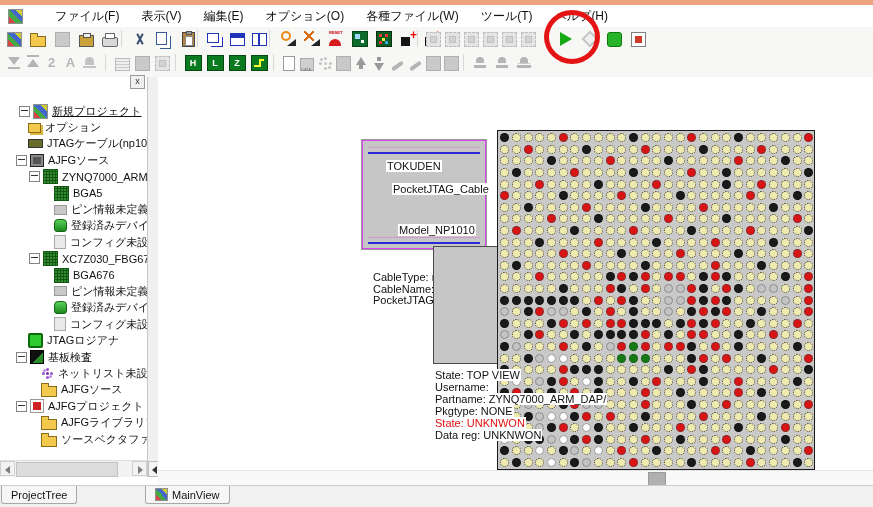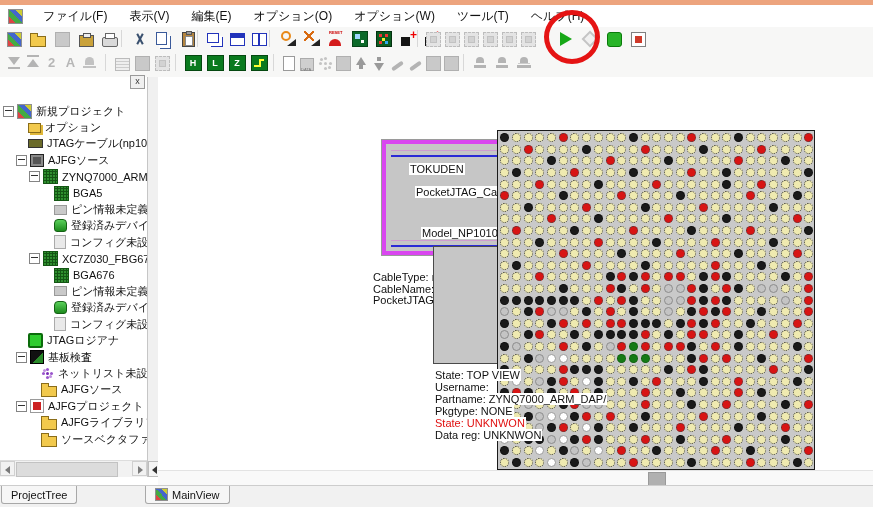--- a/index.html
+++ b/index.html
@@ -3,21 +3,21 @@
 <meta charset="utf-8">
 <style>
   html,body{margin:0;padding:0}
   body{width:873px;height:507px;position:relative;overflow:hidden;background:#fff;
        font-family:"Liberation Sans",sans-serif;color:#111}
   #app{position:absolute;inset:0}
 
   
   #titlestrip{position:absolute;left:0;top:0;width:873px;height:5px;background:#EDA47E}
   #menubar{position:absolute;left:0;top:5px;right:0;height:22px;background:#fff;
-           border-bottom:1px solid #ececec;display:flex;align-items:center;gap:20px;
+           border-bottom:1px solid #ececec;display:flex;align-items:center;gap:32px;
            padding-left:8px;font-size:12px}
   .menu-item{cursor:default;white-space:nowrap}
 
   .tbrow{position:absolute;left:0;right:0;background:#f7f7f6}
   #tb1{top:27px;height:24px;border-bottom:1px solid #ededed}
   #tb2{top:51px;height:26px;border-bottom:1px solid #dcdcdc}
   .tgroup{position:absolute;top:1px;height:22px;display:flex;align-items:center}
   .vsep{position:absolute;top:3px;width:1px;height:17px;background:#d8d8d8}
   .tbtn{width:24px;height:22px;display:flex;align-items:center;justify-content:center;flex:none}
   #status-field{position:absolute;left:553px;top:3px;width:133px;height:17px;background:#fff;
@@ -136,22 +136,22 @@
   #sb-right{right:0}
   #sb-right::before{left:5px;border-left:5px solid #7a7a7a;border-top:4px solid transparent;border-bottom:4px solid transparent}
   #sb-thumb{position:absolute;left:16px;top:1px;width:100px;height:13px;background:#dcdcdc;border:1px solid #c2c2c2}
 
   #splitter{position:absolute;left:148px;top:77px;width:10px;height:400px;background:#f0f0f0;border-right:1px solid #e0e0e0}
   #collapse-btn{position:absolute;left:0;bottom:0;width:12px;height:16px;background:#f4f4f4;border:1px solid #bdbdbd;box-sizing:border-box}
   #collapse-btn::before{content:"";position:absolute;left:3px;top:4px;border-right:5px solid #333;border-top:4px solid transparent;border-bottom:4px solid transparent}
 
   
   #main{position:absolute;left:158px;top:77px;right:0;height:393px;background:#fff;overflow:hidden}
-  #cable-box{position:absolute;left:224px;top:63px;width:122px;height:107px;background:#c6c6c6;
-     border:4px solid #d946ef;box-shadow:0 0 0 1px #9a9a9a;z-index:1}
+  #cable-box{position:absolute;left:204px;top:63px;width:122px;height:107px;background:#c6c6c6;
+     border:1px solid #d946ef;box-shadow:0 0 0 1px #9a9a9a;z-index:1}
   .cline{position:absolute;left:5px;right:5px}
   .cl-pink{height:1px;background:#cf9ccf}
   .cl-blue{height:2px;background:#2a2ad6}
   .cable-label{position:absolute;background:#fff;font-size:11px;line-height:12px;padding:0 1px;white-space:nowrap}
   #device-box{position:absolute;left:275px;top:169px;width:85px;height:116px;background:#c6c6c6;border:1px solid #4a4a4a;z-index:2}
   #device-box .dot{position:absolute;right:3px;top:5px;width:8px;height:8px;background:#111;border-radius:50%}
   #cable-info{position:absolute;left:215px;top:195px;font-size:11px;line-height:11.5px;z-index:1;white-space:nowrap}
   #bga{position:absolute;left:339px;top:53px;width:318px;height:340px;background:#c9c9c9;border:1px solid #1a1a1a;
        box-sizing:border-box;overflow:hidden;z-index:3}
   #bga-grid{display:grid;grid-template-columns:repeat(27,11.7px);grid-auto-rows:11.6px;padding:1px 0 0 1px}
@@ -182,21 +182,21 @@
 
   <div id="titlestrip"></div>
 
   <div id="menubar">
     <i class="i i-appgrid"></i>
     <span id="menu-items" style="display:flex;gap:22px">
         <span class="menu-item">ファイル(F)</span>
         <span class="menu-item">表示(V)</span>
         <span class="menu-item">編集(E)</span>
         <span class="menu-item">オプション(O)</span>
-        <span class="menu-item">オプション(W)</span>
+        <span class="menu-item">各種ファイル(W)</span>
         <span class="menu-item">ツール(T)</span>
         <span class="menu-item">ヘルプ(H)</span>
       </span>
   </div>
 
   <div id="tb1" class="tbrow">
       <div class="tgroup" style="left: 2px;">
         <span class="tbtn">
           <i class="i i-appgrid"></i>
         </span>
@@ -387,21 +387,21 @@
         <span class="tbtn" style="width: 22px;">
           <i class="i i-stamp2"></i>
         </span>
       </div>
     </div>
   <div id="annotation-circle"></div>
 
   <div id="sidebar">
     <div id="sidebar-close">x</div>
     <div id="tree">
-        <div class="trow" style="padding-left: 3px;">
+        <div class="trow" style="padding-left: 19px; text-decoration: underline;">
           <span class="exp"></span>
           <i class="ti i i-appgrid"></i>
           <span>新規プロジェクト</span>
         </div>
         <div class="trow" style="padding-left: 28px;">
           <i class="ti i t-files"></i>
           <span>オプション</span>
         </div>
         <div class="trow" style="padding-left: 28px;">
           <i class="ti i t-cable"></i>

